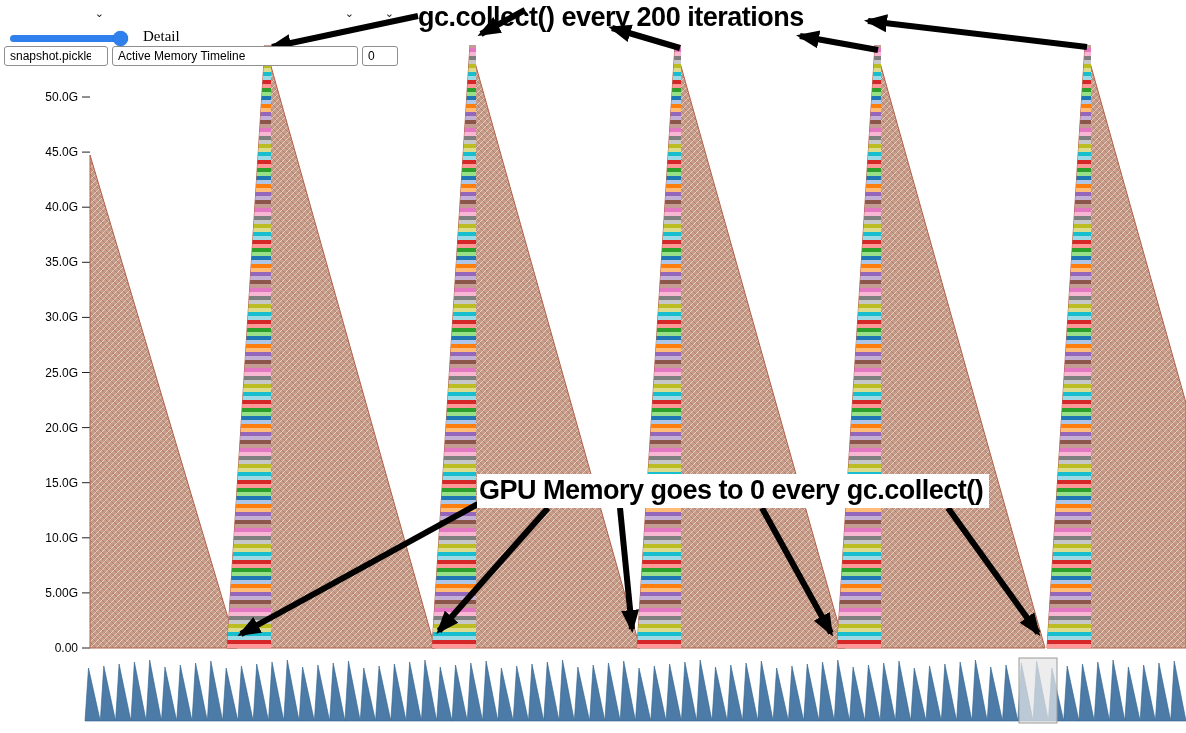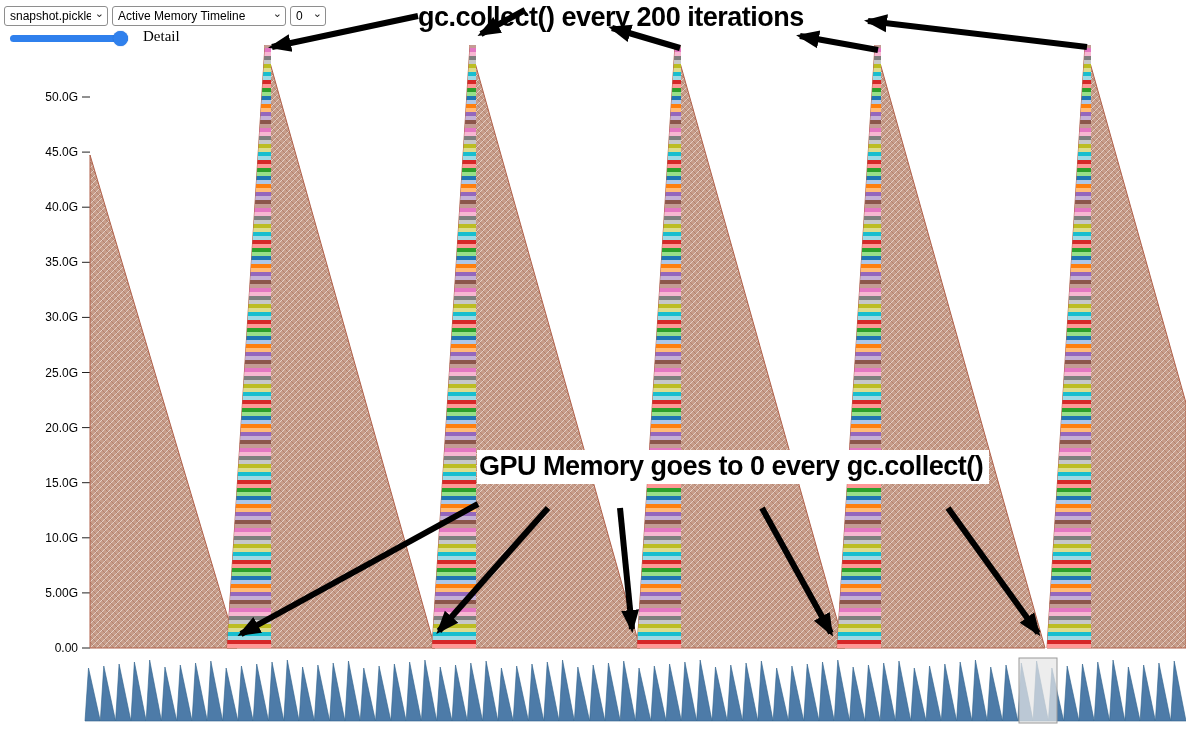--- a/index.html
+++ b/index.html
@@ -7,40 +7,40 @@
           font-family:"Liberation Sans",sans-serif;}
   #chart-svg{position:absolute;left:0;top:0;}
 
   
   #controls{position:absolute;left:4px;top:6px;display:flex;gap:4px;align-items:center;z-index:5;}
   .select-wrap{position:relative;display:inline-block;}
   .select-wrap select{
     -webkit-appearance:none;appearance:none;
     font:12px "Liberation Sans",sans-serif;
     border:1px solid #8e8e8e;border-radius:3px;background:#fff;color:#000;
-    height:20px;padding:1px 16px 1px 5px;}
+    height:20px;padding:1px 16px 1px 5px;margin-top:40px;}
   .w1 select{width:104px}
-  .w2 select{width:174px}
+  .w2 select{width:246px}
   .w3 select{width:36px;padding-right:13px}
   .chev{position:absolute;right:4px;top:1px;font-size:11px;color:#222;pointer-events:none;}
 
   #slider-row{position:absolute;left:8px;top:28px;display:flex;align-items:flex-start;gap:13px;z-index:5;}
   input[type=range]{-webkit-appearance:none;appearance:none;width:118px;height:16px;background:transparent;}
   input[type=range]::-webkit-slider-runnable-track{height:7px;background:#2f80ed;border-radius:4px;}
   input[type=range]::-webkit-slider-thumb{-webkit-appearance:none;appearance:none;width:15px;height:15px;border-radius:50%;
       background:#2f80ed;margin-top:-4px;box-shadow:0 0 1px #1a5fc0;}
   input[type=range]::-moz-range-track{height:7px;background:#2f80ed;border-radius:4px;}
   input[type=range]::-moz-range-thumb{width:15px;height:15px;border:none;border-radius:50%;background:#2f80ed;}
   #detail-label{font:15px "Liberation Serif",serif;color:#000;}
 
   
   .anno{position:absolute;font-weight:700;color:#000;white-space:nowrap;z-index:4;
         font-family:"Liberation Sans",sans-serif;letter-spacing:-0.5px;}
   #anno-gc{left:418px;top:2px;font-size:27px;}
-  #anno-gpu{left:477px;top:450px;font-size:27px;background:#fff;padding:1px 6px 2px 2px;}
+  #anno-gpu{left:477px;top:474px;font-size:27px;background:#fff;padding:1px 6px 2px 2px;}
 </style>
 </head>
 <body>
 
 <div id="screen">
 
   <svg id="chart-svg" width="1186" height="733" viewBox="0 0 1186 733">
       <defs>
         <pattern id="hatch" width="6" height="6" patternUnits="userSpaceOnUse">
           <rect width="6" height="6" fill="#c79d8a"></rect>

